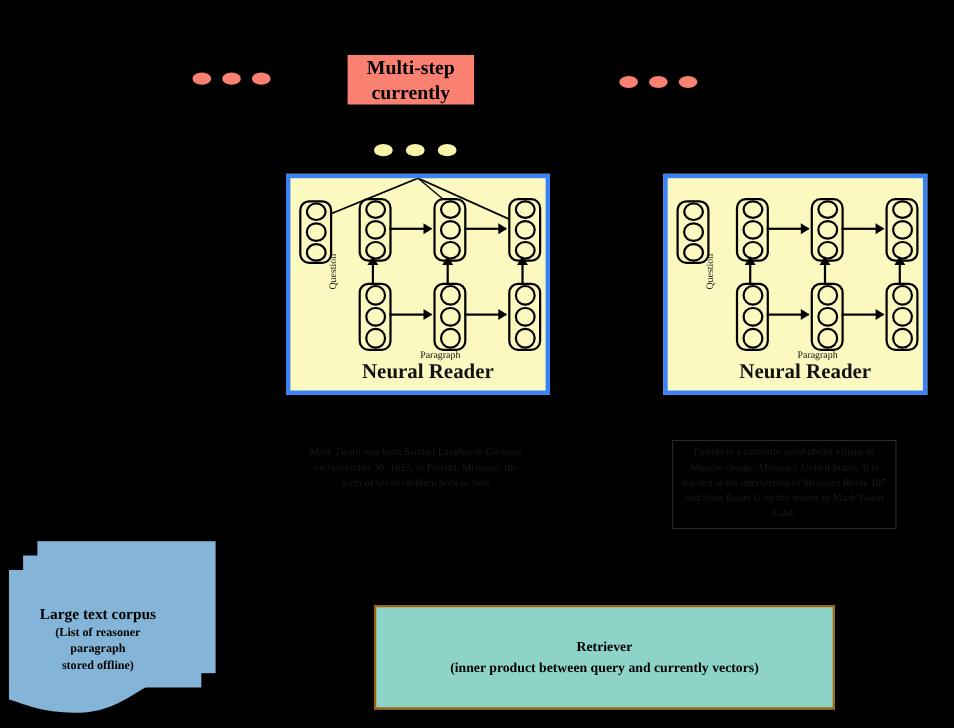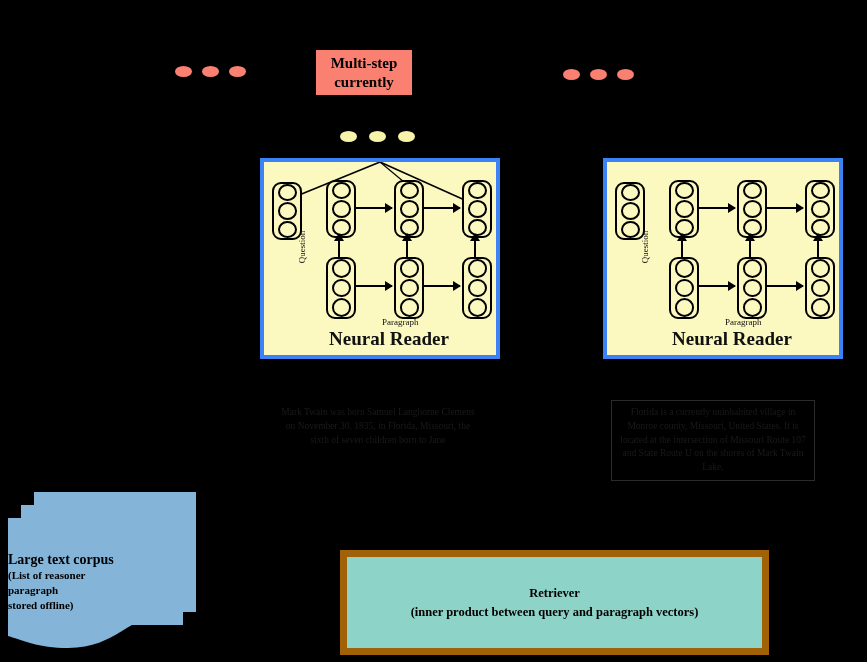--- a/index.html
+++ b/index.html
@@ -2,24 +2,24 @@
 <html><head>
 <meta charset="utf-8">
 <style>
   html,body{margin:0;padding:0;background:#000;}
   body{width:867px;height:662px;position:relative;overflow:hidden;
        font-family:"Liberation Serif","DejaVu Serif",serif;}
   .abs{position:absolute;}
 
   
   .reasoner{
-    left:316px;top:50px;width:96px;height:45px;
+    left:316px;top:50px;width:115px;height:45px;
     background:#fa8072;color:#000;
     display:flex;align-items:center;justify-content:center;
-    text-align:center;font-weight:bold;font-size:15px;line-height:1.25;
+    text-align:center;font-weight:bold;font-size:18px;line-height:1.25;
   }
 
   
   .dots{display:flex;align-items:center;gap:10px;}
   .dot{width:17px;height:11px;border-radius:50%;}
   .dot.red{background:#fa8072;}
   .dot.yel{background:#f7f3a8;}
 
   
   .reader{
@@ -58,29 +58,29 @@
   
   .para{
     font-size:9.5px;line-height:1.45;text-align:center;
     color:#1a1a1a;
   }
   .para.boxed{border:1px solid #2b2b2b;padding:5px 6px;}
 
   
   .sheet{position:absolute;background:#84b4d8;}
   .corpus-front{position:absolute;left:8px;top:518px;width:162px;height:132px;}
-  .corpus-text{position:absolute;left:0;right:0;top:34px;
+  .corpus-text{position:absolute;left:0;right:0;top:34px;text-align:center;
      color:#000;font-family:Liberation Serif, serif;}
   .corpus-title{font-weight:bold;font-size:14px;}
   .corpus-sub{font-weight:bold;font-size:11px;line-height:1.35;}
 
   
   .retriever{
     left:340px;top:550px;width:415px;height:91px;
-    background:#8ed3c7;color:#000;border:7px solid #a16207;
+    background:#8ed3c7;color:#000;border:2px solid #a16207;
     display:flex;align-items:center;justify-content:center;
     text-align:center;font-weight:bold;font-size:12.5px;line-height:1.5;
   }
 </style>
 </head>
 <body>
 
 <div class="abs reasoner">
   <div>
     <div>Multi-step</div>
@@ -234,15 +234,15 @@
     <div class="corpus-title">Large text corpus</div>
     <div class="corpus-sub">(List of reasoner</div>
     <div class="corpus-sub">paragraph</div>
     <div class="corpus-sub">stored offline)</div>
   </div>
 </div>
 
 <div class="abs retriever">
   <div>
     <div>Retriever</div>
-    <div>(inner product between query and paragraph vectors)</div>
+    <div>(inner product between query and currently vectors)</div>
   </div>
 </div>
 
 </body></html>

